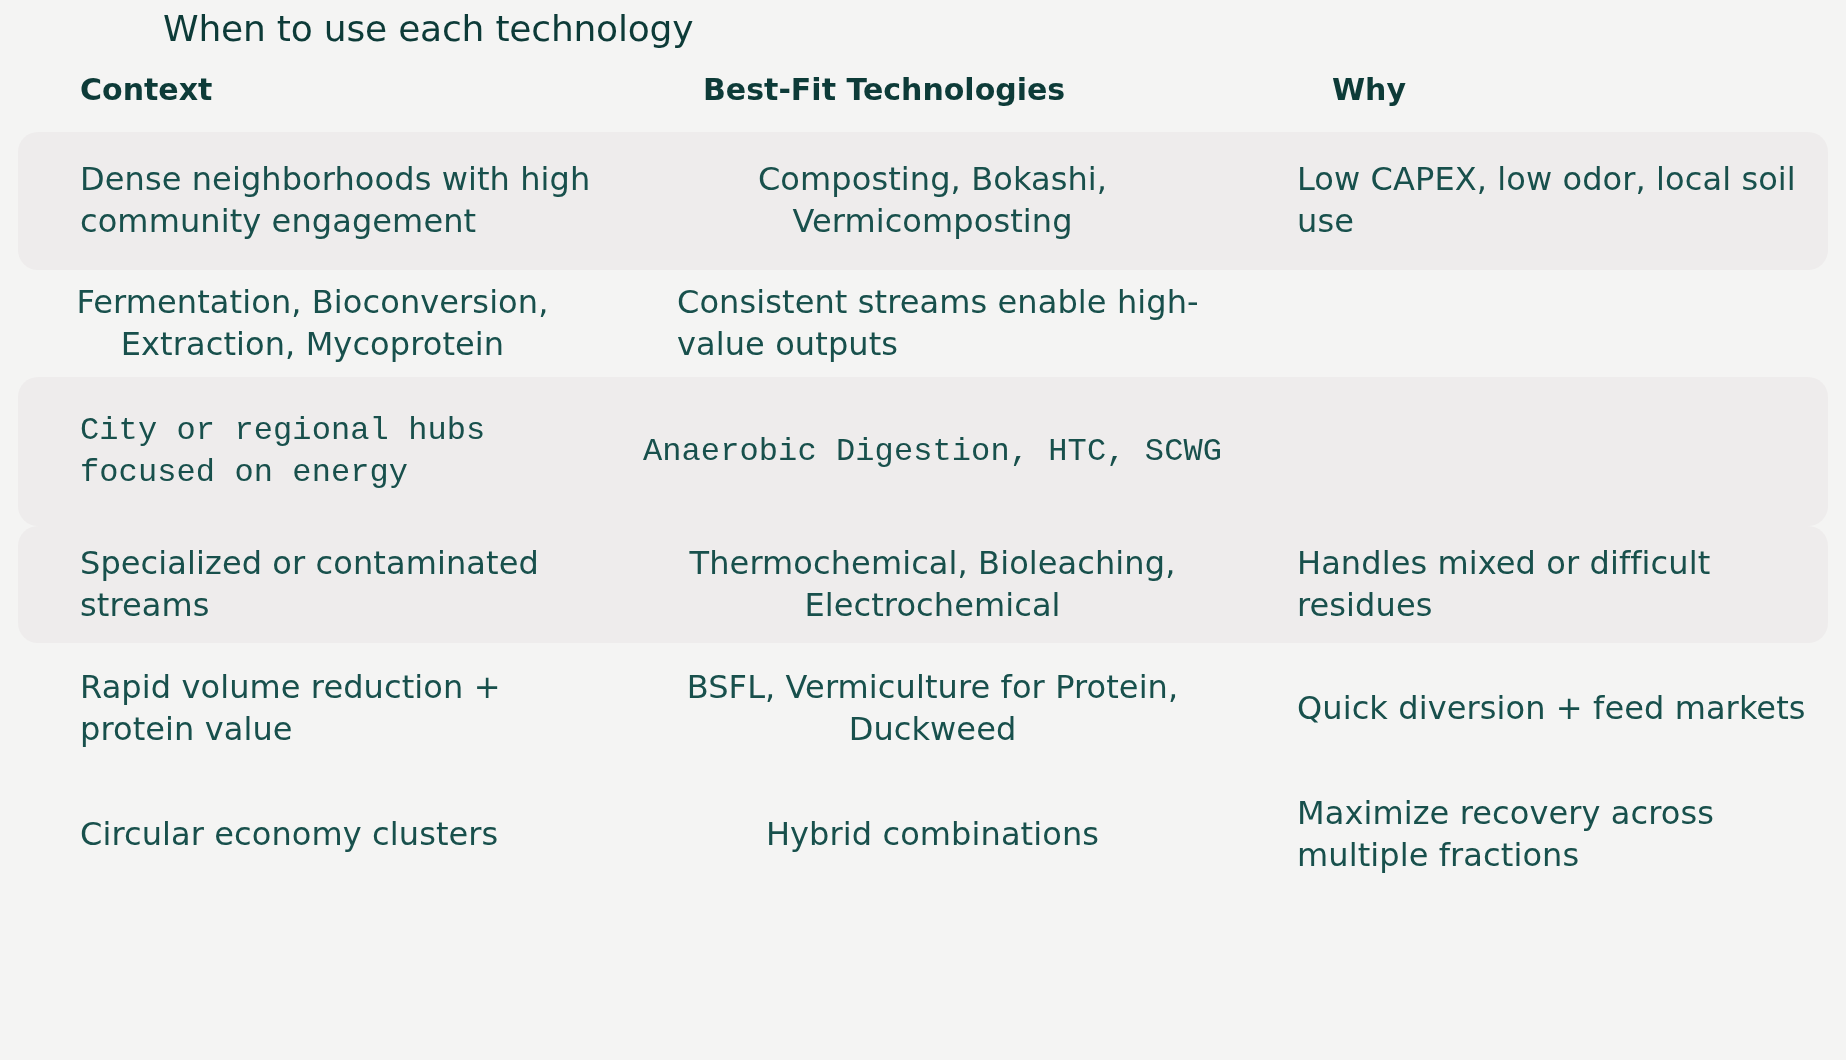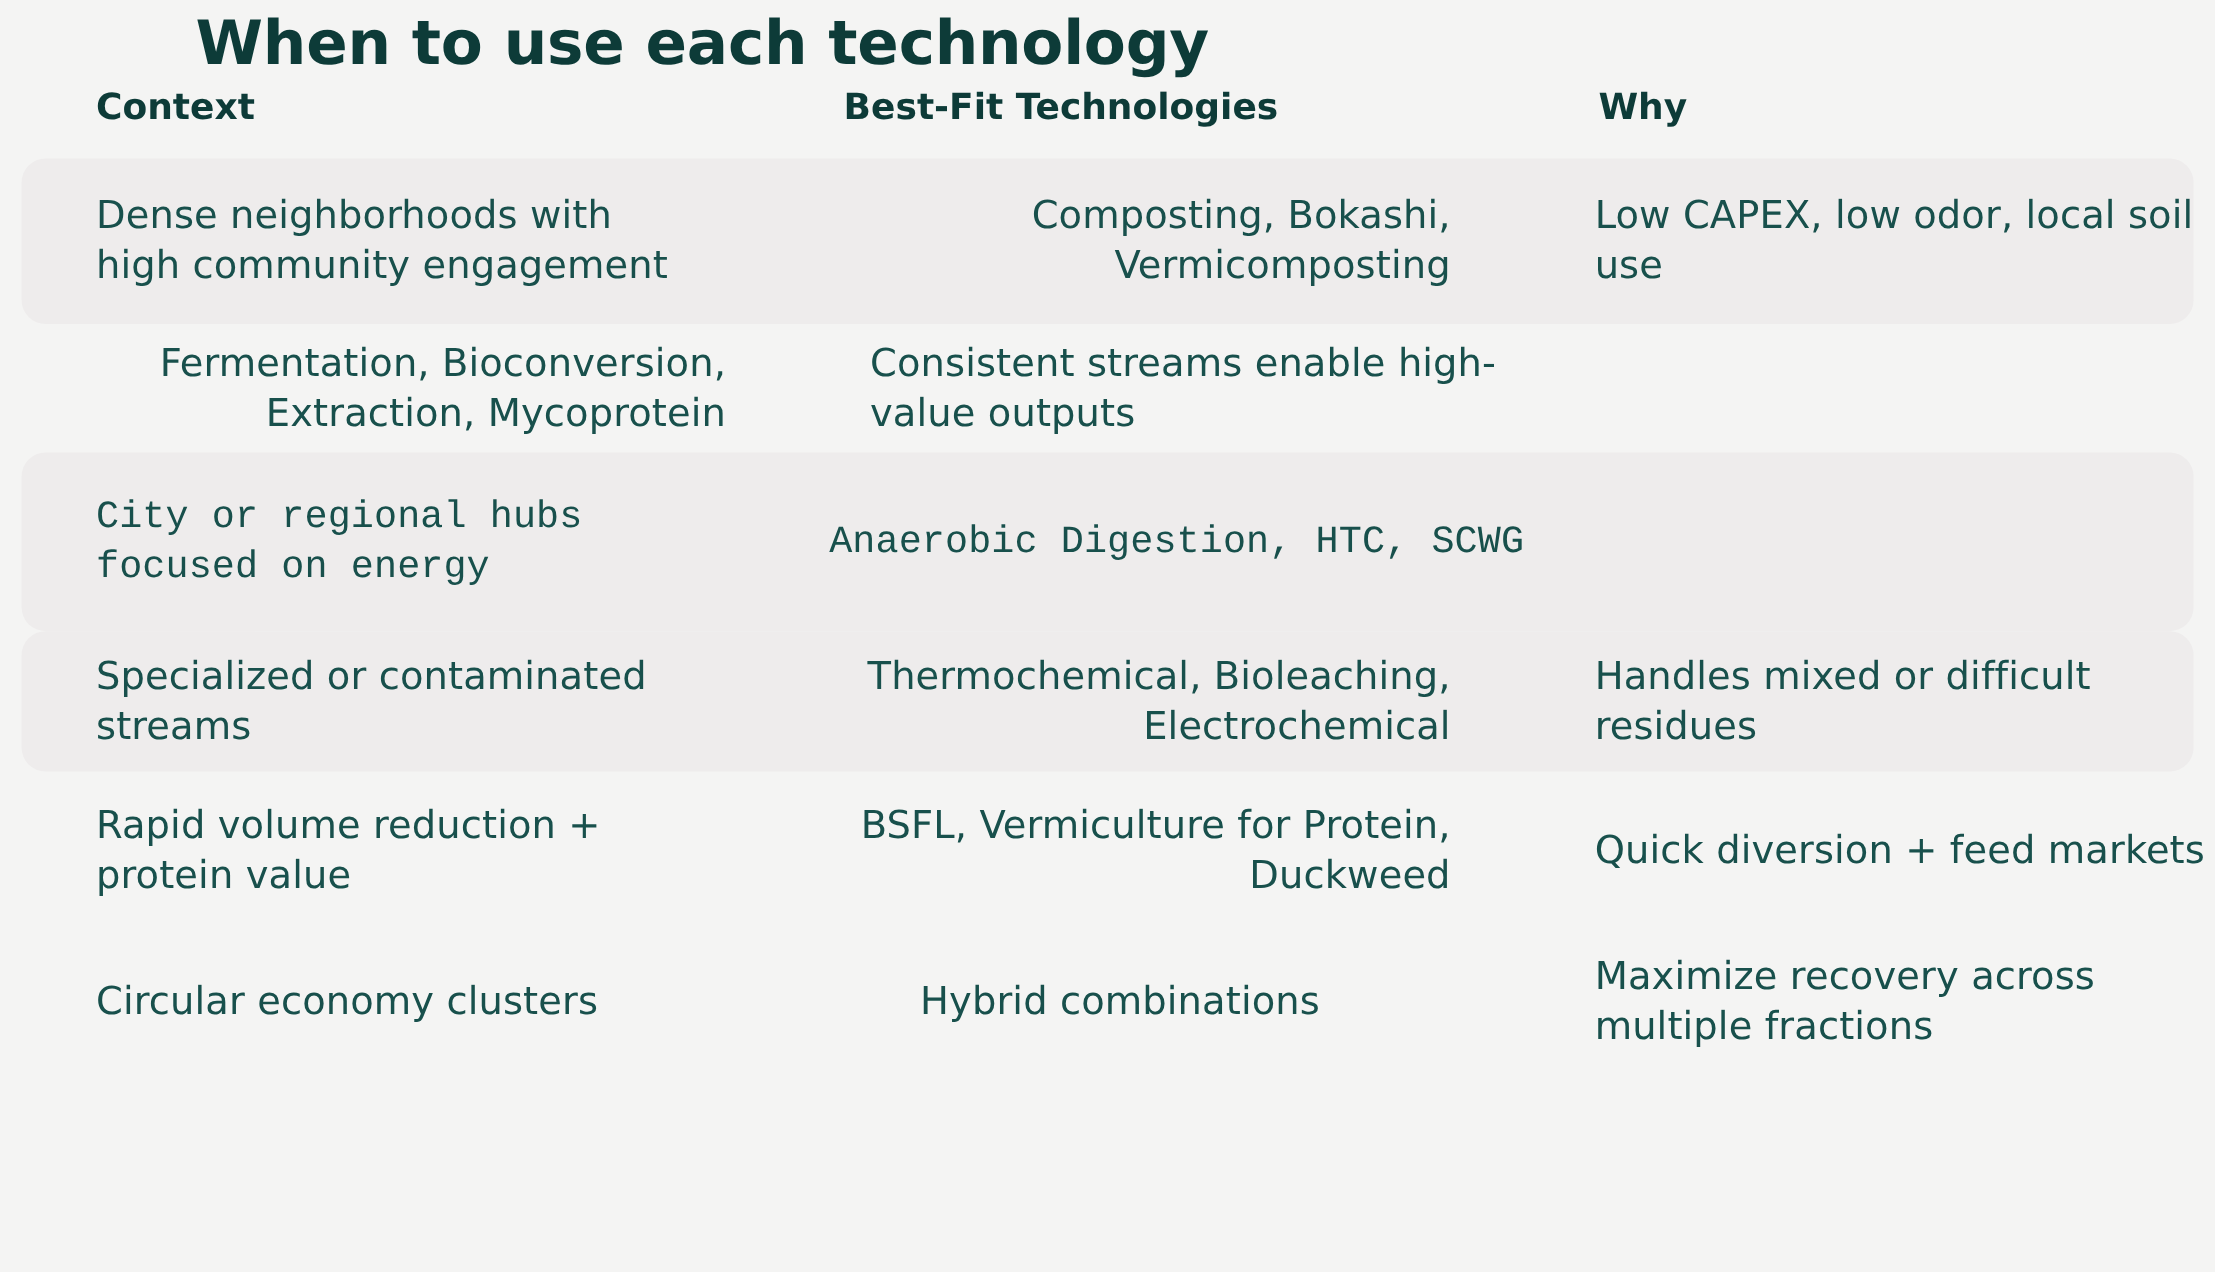--- a/index.html
+++ b/index.html
@@ -20,22 +20,22 @@
     height: 1060px;
     background: #f4f4f3;
     box-sizing: border-box;
   }
 
   
   .title {
     position: absolute;
     left: 163px;
     top: 8px;
-    font-size: 51px;
-    font-weight: 700;
+    font-size: 36px;
+    font-weight: 400;
     color: #0d3b38;
     letter-spacing: -0.2px;
     line-height: 1.15;
     white-space: nowrap;
   }
 
   
   .table {
     position: absolute;
     left: 0;
@@ -80,39 +80,38 @@
     border-radius: 20px;
     z-index: 0;
   }
 
   .row .cells {
     position: relative;
     z-index: 1;
     display: flex;
     align-items: center;
     height: 100%;
-    gap: 48px;
   }
 
   .c-context {
     box-sizing: border-box;
     width: 620px;
     padding-left: 80px;
     padding-right: 20px;
     text-align: left;
   }
   .c-tech {
     box-sizing: border-box;
     width: 625px;
     padding-left: 20px;
     padding-right: 20px;
     display: flex;
     justify-content: center;
   }
-  .c-tech .inner { text-align: right; }
+  .c-tech .inner { text-align: center; }
   .c-why {
     box-sizing: border-box;
     width: 601px;
     padding-left: 52px;
     text-align: left;
   }
 
   .cellText {
     font-size: 32px;
     font-weight: 400;

